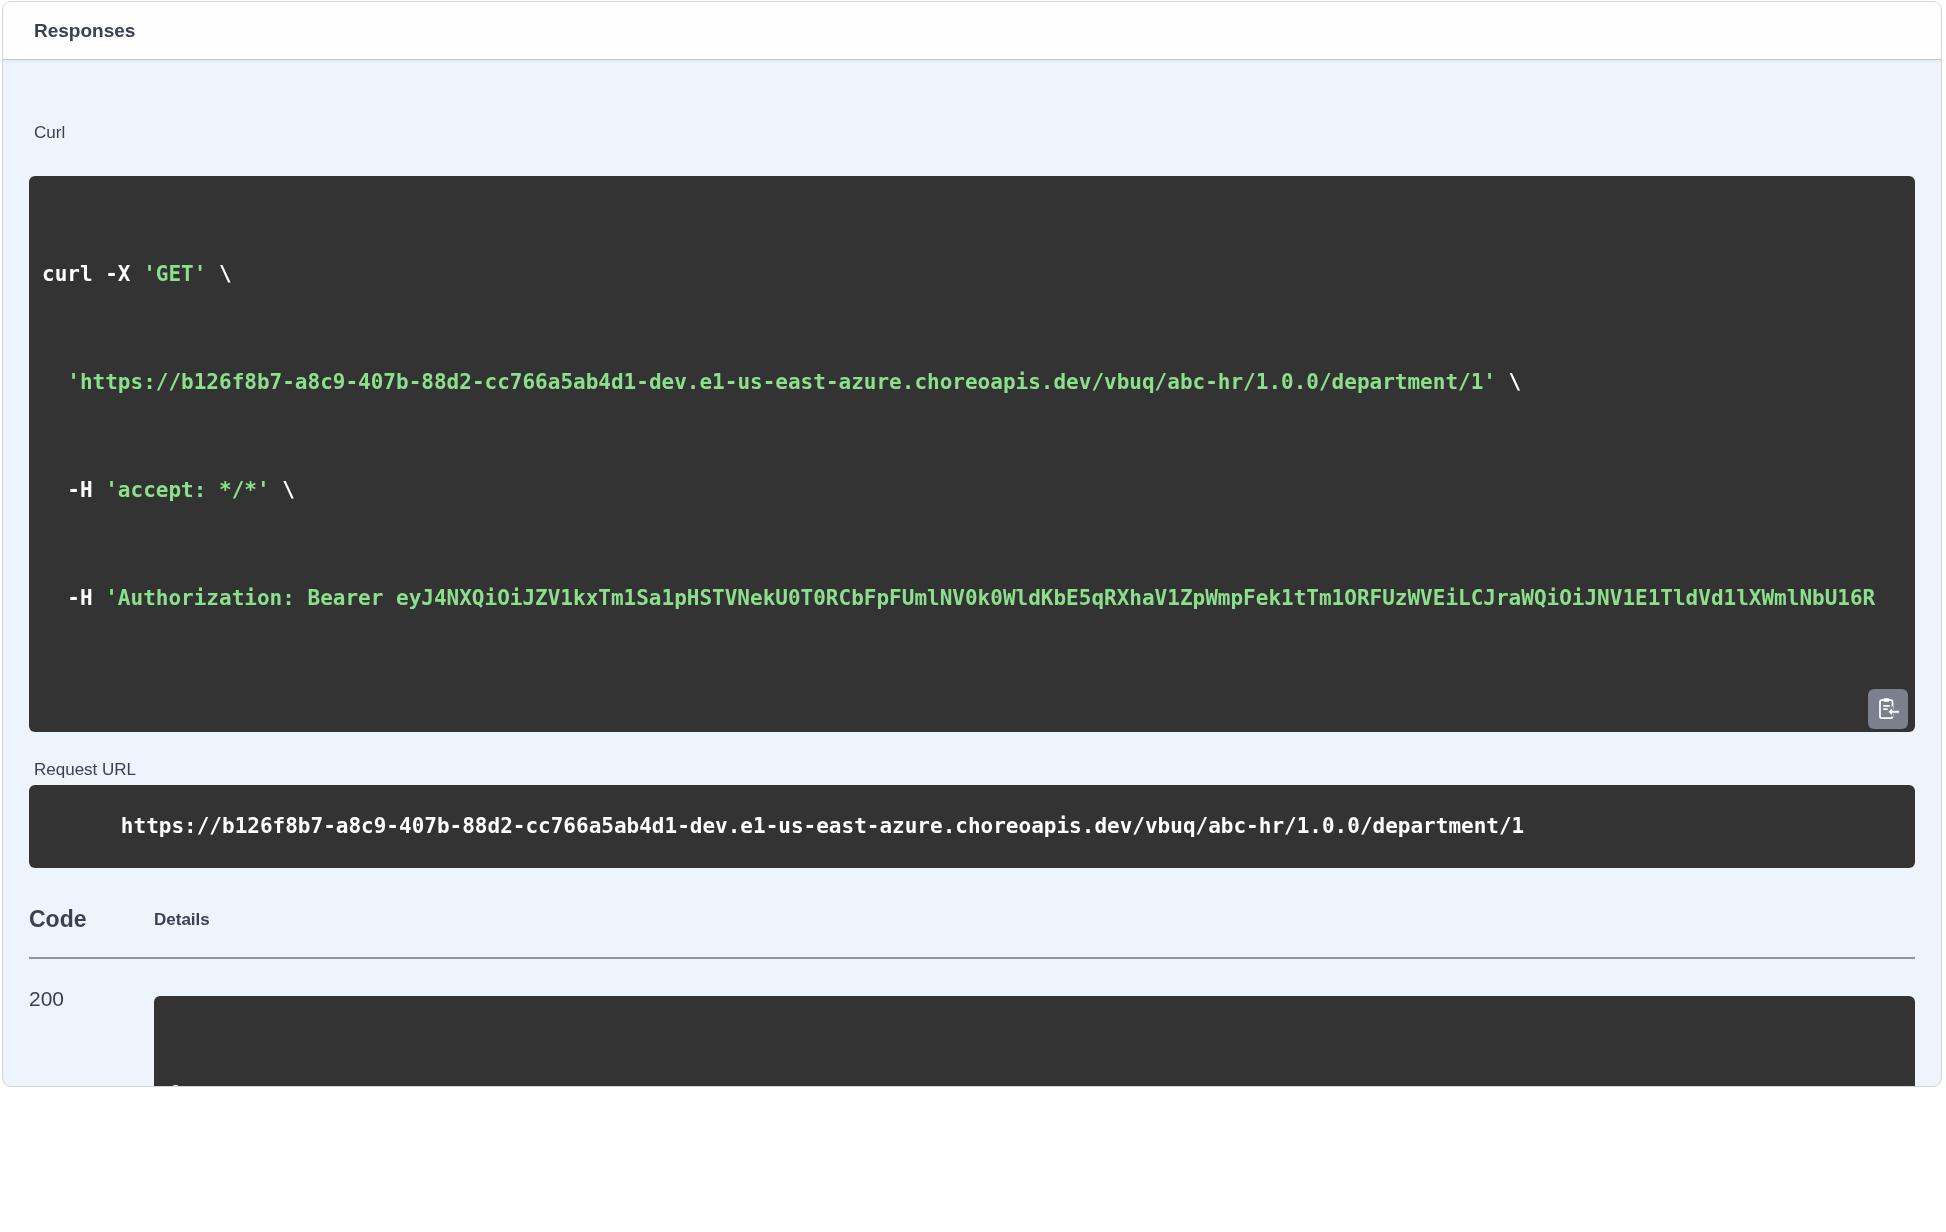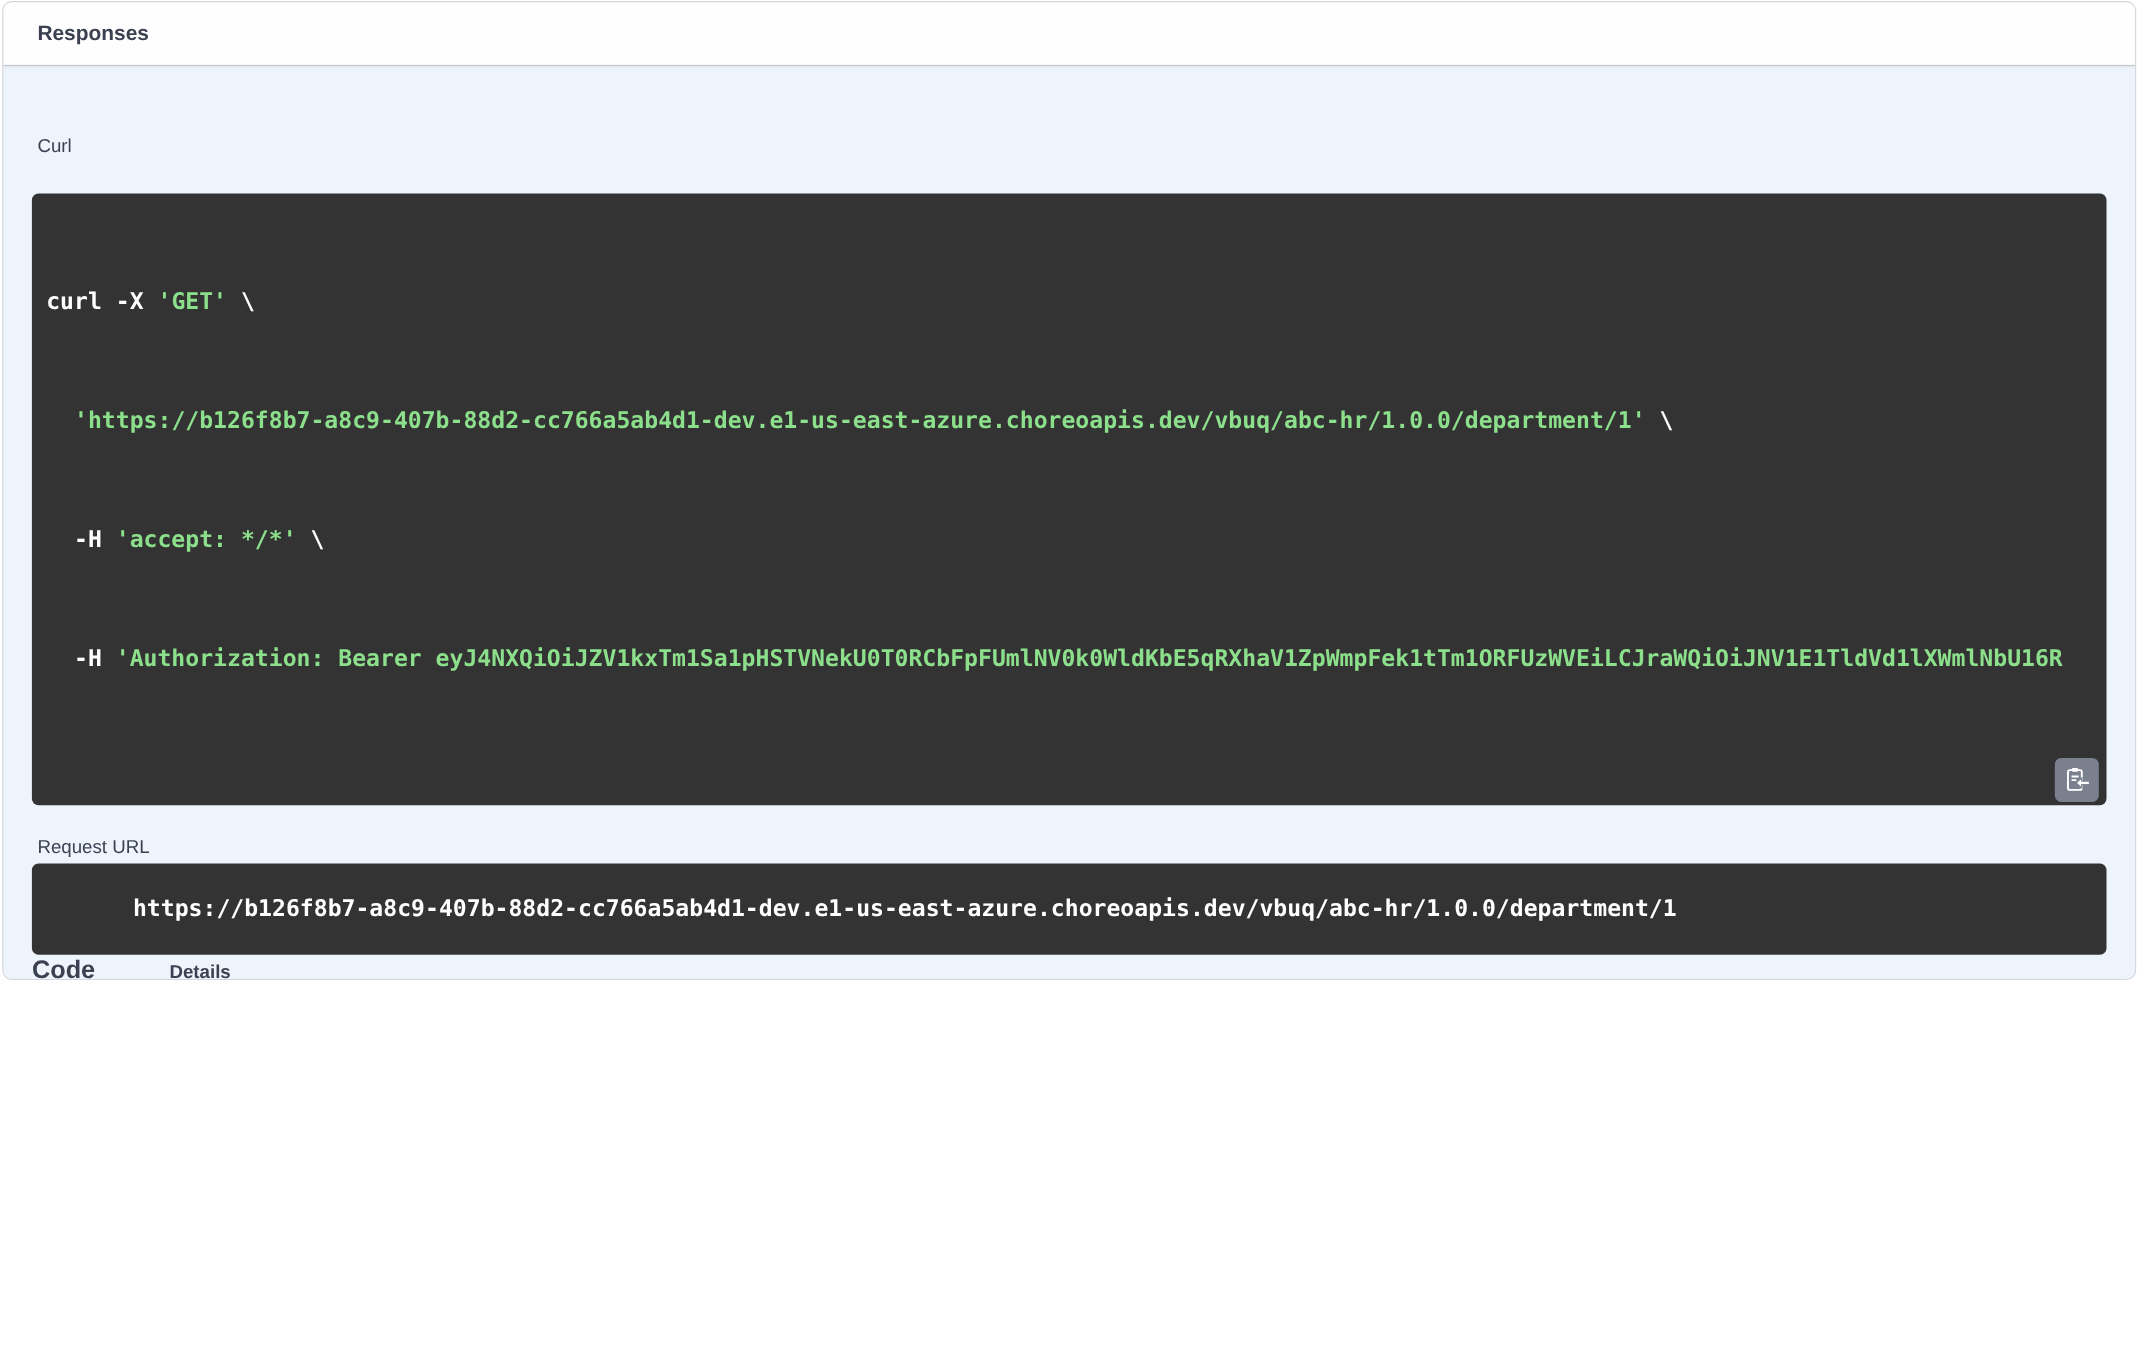--- a/index.html
+++ b/index.html
@@ -1,17 +1,17 @@
 <!DOCTYPE html>
 <html><head>
 <meta charset="utf-8">
 <style>
   html,body{margin:0;padding:0;background:#ffffff;width:1946px;height:1232px;overflow:hidden;
     font-family:"Liberation Sans",sans-serif;-webkit-font-smoothing:antialiased;}
-  .card{position:relative;margin:1px 2px;width:1940px;height:890px;box-sizing:border-box;
+  .card{position:relative;margin:1px 2px;width:1940px;height:1086px;box-sizing:border-box;
     border:1px solid #d2d6db;border-radius:9px;background:#eef4fc;overflow:hidden;}
   .panel-header{height:57px;background:#fffefe;border-bottom:1px solid #c3c7cb;
     box-shadow:0 1px 3px rgba(0,0,0,.08);display:flex;align-items:center;padding-left:31px;}
   .panel-title{font-size:19px;font-weight:bold;color:#3b4151;}
   .panel-body{padding:0 26px;}
   .section-label{font-size:17px;font-weight:normal;color:#3b4151;margin-left:5px;line-height:21px;}
   .lbl-curl{margin-top:62px;}
   .lbl-requrl{margin-top:27px;}
   .lbl-server{margin-top:27px;}
   .code-block{background:#333333;border-radius:6px;color:#ffffff;
@@ -19,21 +19,21 @@
   .curl-block{margin-top:33px;padding:8px 13px;font-size:21px;line-height:36px;position:relative;}
   .url-block{margin-top:5px;padding:10px 16px;font-size:21px;line-height:21px;}
   .tok-str{color:#8ce08c;}
   .code-line{white-space:pre;}
   
   .copy-btn{position:absolute;border:none;cursor:pointer;display:flex;align-items:center;
     justify-content:center;border-radius:6px;padding:0;}
   .curl-copy{right:7px;bottom:3px;width:40px;height:40px;background:rgba(128,134,149,.93);}
   
   .t-head{display:flex;align-items:flex-end;}
-  .sr-head{}
+  .sr-head{margin-top:38px;align-items:center;}
   .col-code{width:125px;flex:0 0 auto;}
   .col-rest{flex:1 1 auto;min-width:0;}
   .th-big{font-size:23px;font-weight:bold;color:#3b4151;line-height:27px;}
   .th-small{font-size:17px;font-weight:bold;color:#3b4151;line-height:21px;padding-bottom:1px;}
   .t-divider{border:none;border-top:2px solid #909399;margin:24px 0 0 0;}
   .status-code{font-size:21px;color:#3b4151;line-height:25px;}
   .sr-row{display:flex;padding-top:27px;}
   .sub-label{font-size:17px;font-weight:bold;color:#3b4151;line-height:21px;}
   .rb-label{margin-top:14px;}
   .body-block{margin-top:10px;padding:8px 13px;font-size:21px;line-height:36px;position:relative;}

